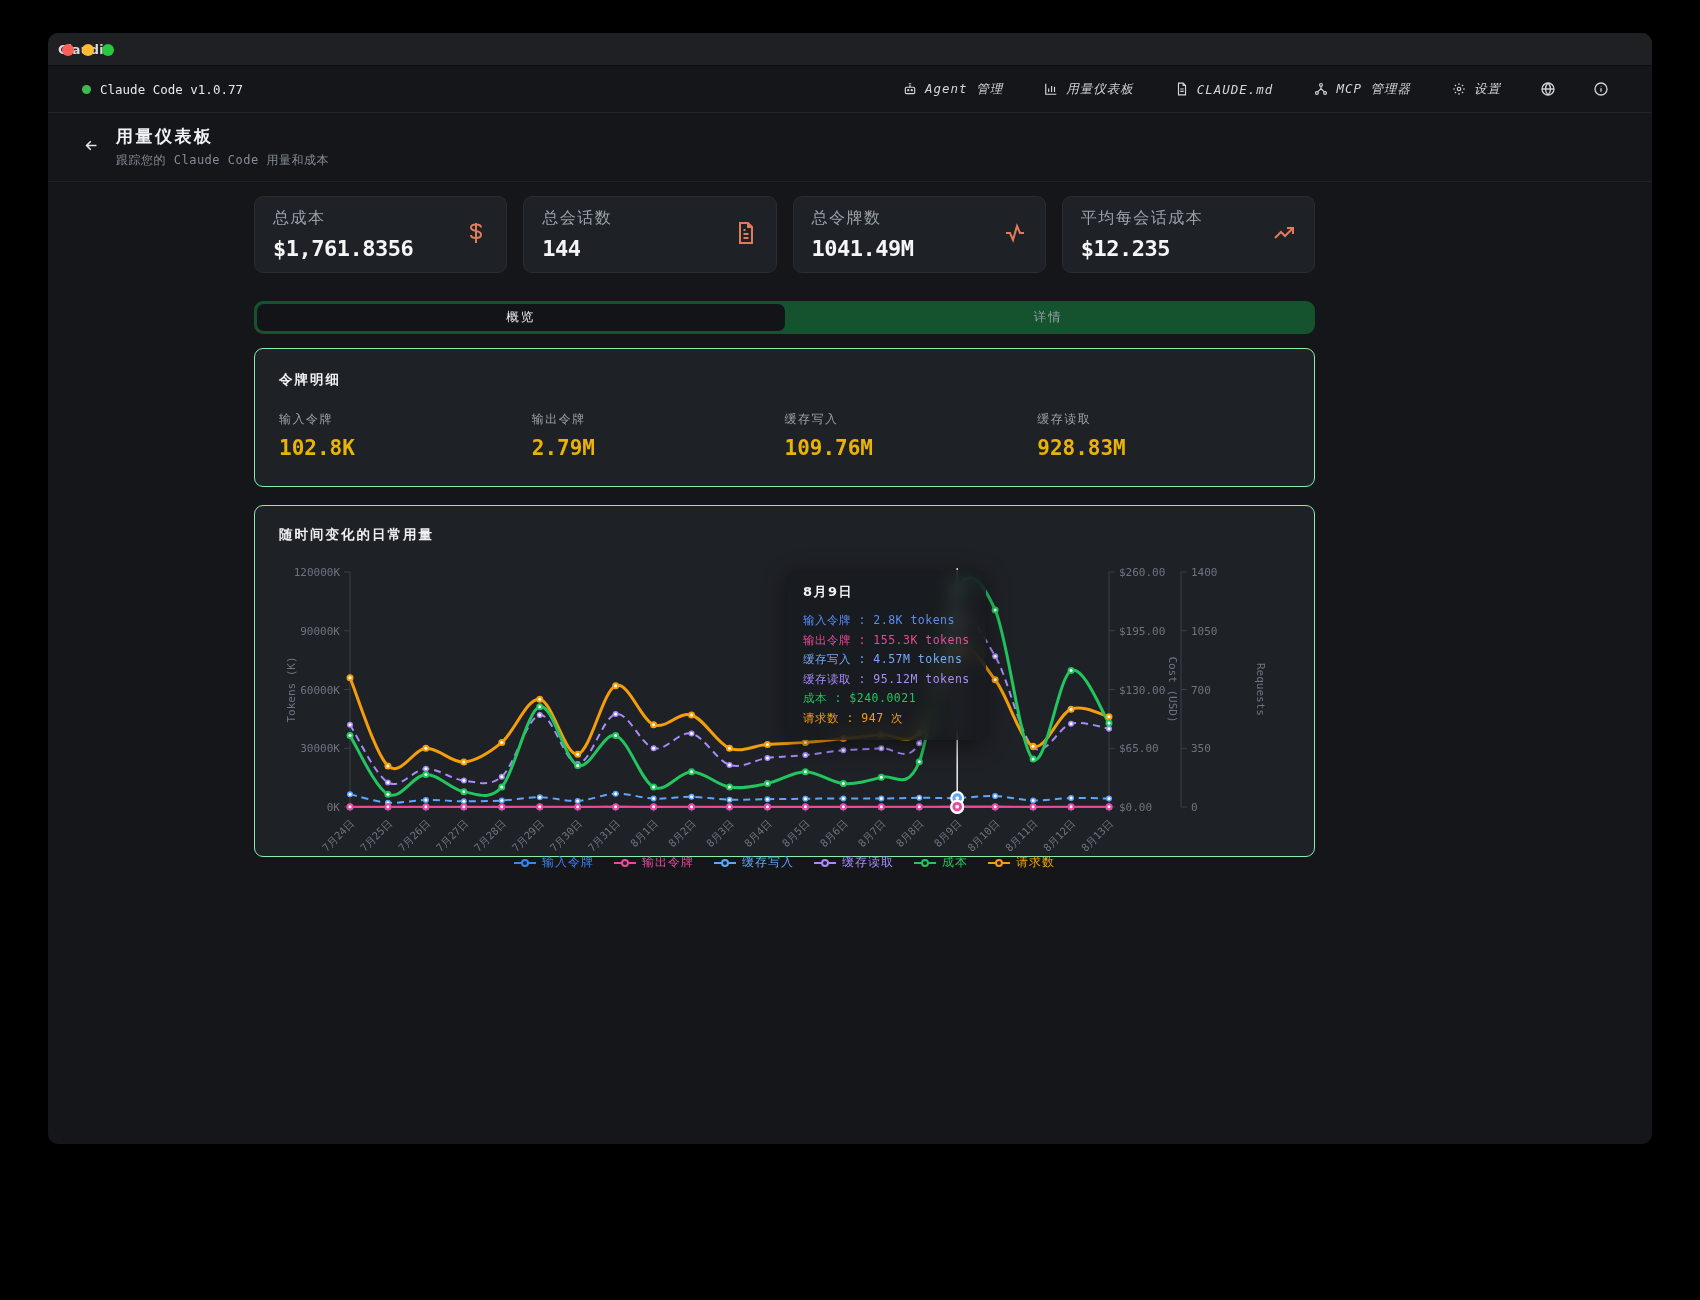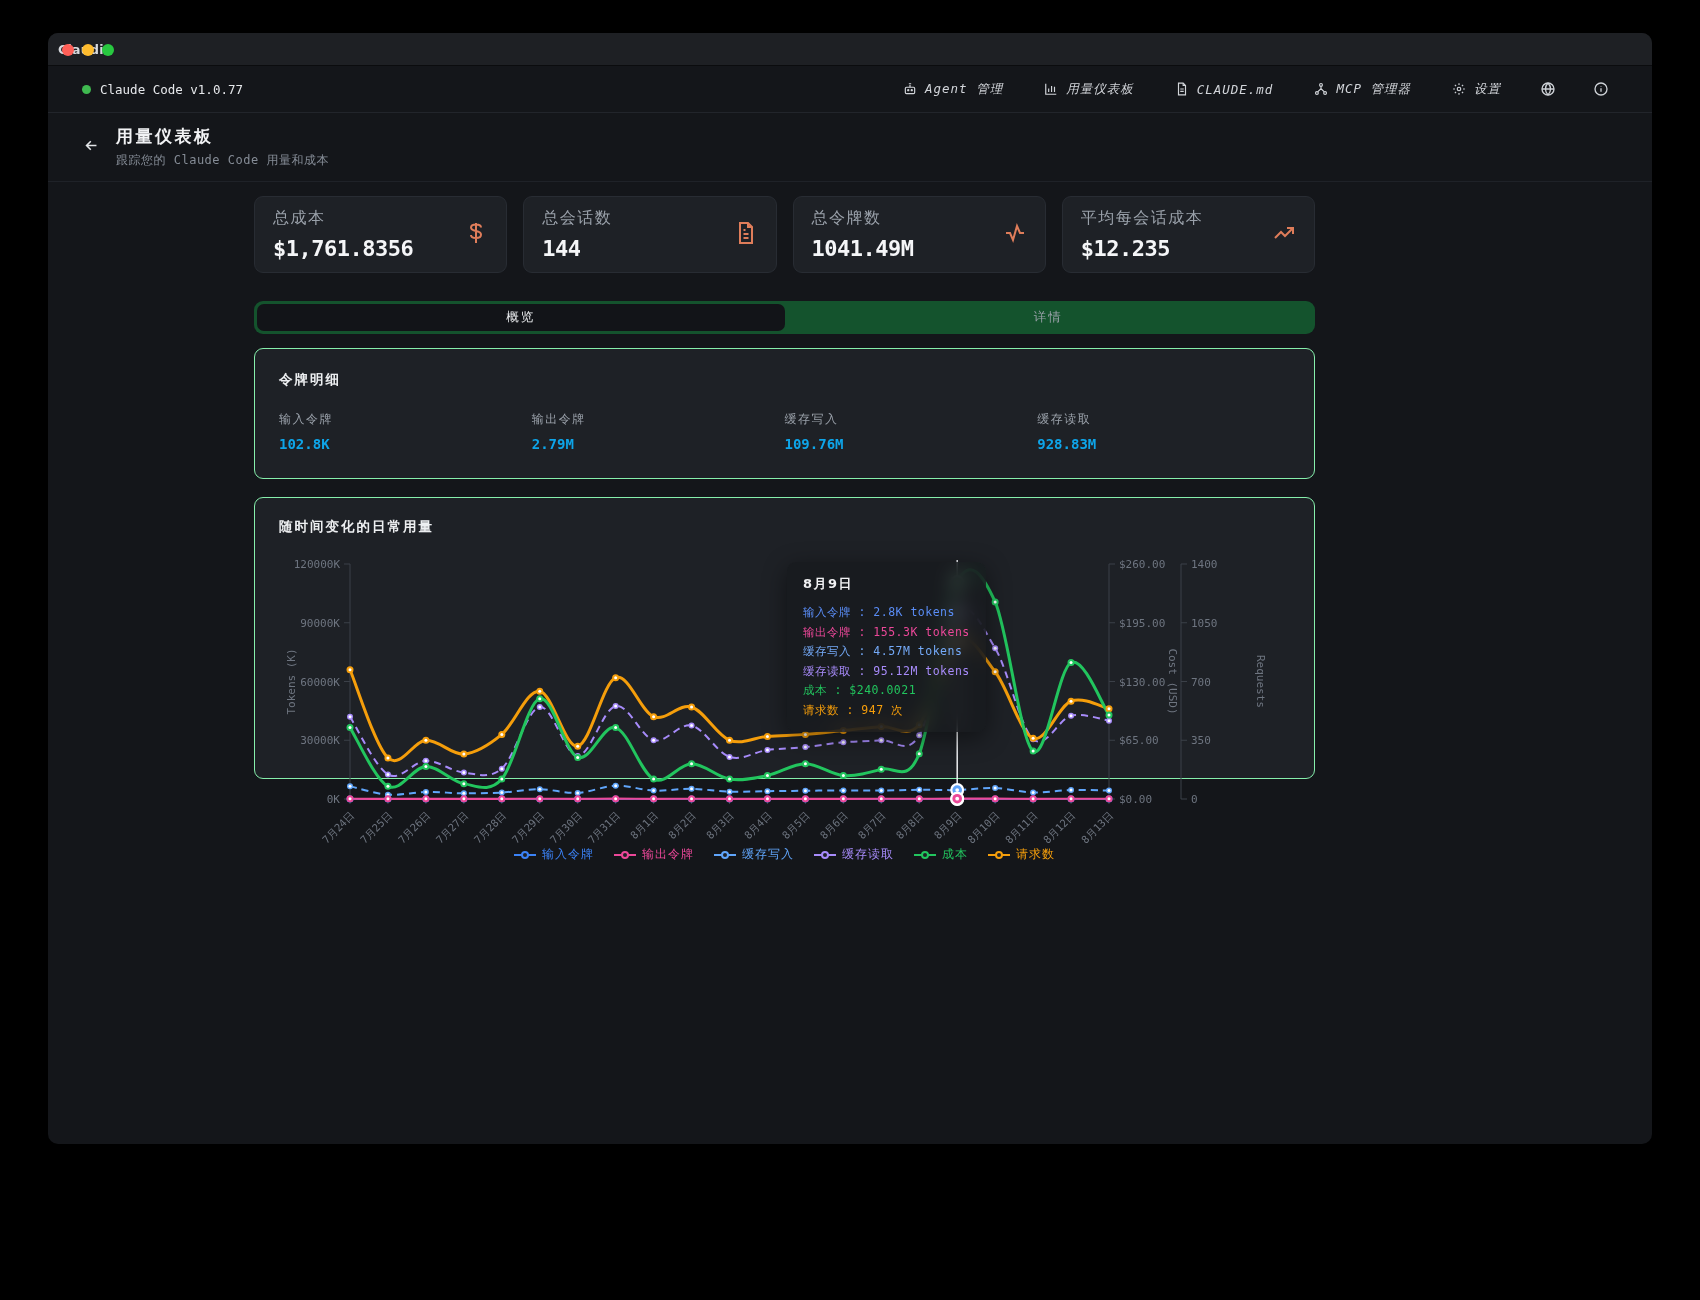--- a/index.html
+++ b/index.html
@@ -52,24 +52,24 @@
   .tabs { margin-top:28px; background:#14532d; border-radius:9px; padding:3px; display:flex; height:33px; }
   .tab { flex:1; display:flex; align-items:center; justify-content:center; font-size:12.5px;
          color:#9aa1aa; border-radius:7px; cursor:pointer; letter-spacing:2px; }
   .tab.active { background:#121418; color:#edeff1; }
 
   .panel { background:#1e2126; border:1px solid #86efac; border-radius:9px; }
   .token-panel { margin-top:14px; padding:22px 24px 26px; }
   .panel-title { font-size:13.5px; font-weight:bold; color:#edeff1; letter-spacing:2px; }
   .tb-grid { display:grid; grid-template-columns:repeat(4,1fr); margin-top:22px; }
   .tb-label { font-size:12px; color:#9aa1aa; letter-spacing:1.5px; }
-  .tb-value { font-size:14px; font-weight:bold; color:#0ea5e9; margin-top:8px;
+  .tb-value { font-size:21px; font-weight:bold; color:#eab308; margin-top:8px;
               font-family:"DejaVu Sans Mono","Liberation Mono",monospace; }
 
-  .chart-panel { margin-top:18px; padding:20px 24px 12px; height:282px; position:relative; }
+  .chart-panel { margin-top:18px; padding:20px 24px 12px; height:352px; position:relative; }
   #chart-svg { display:block; margin-top:8px; }
   .legend { display:flex; justify-content:center; align-items:center; gap:20px; margin-top:2px; }
   .legend-item { display:flex; align-items:center; gap:6px; font-size:12px; cursor:pointer;
                  font-family:"DejaVu Sans Mono","Liberation Mono",monospace; letter-spacing:1px; }
 
   .tooltip { position:absolute; left:532px; top:64px; min-width:168px; z-index:6;
              background:rgba(23,25,30,0.78); backdrop-filter:blur(9px); -webkit-backdrop-filter:blur(9px);
              border-radius:9px; padding:13px 16px 12px; box-shadow:0 6px 24px rgba(0,0,0,.45); }
   .tt-title { font-size:13px; font-weight:bold; color:#f1f2f4; letter-spacing:1.5px; margin-bottom:10px; }
   .tt-row { font-size:11.5px; line-height:19.5px; white-space:nowrap;

